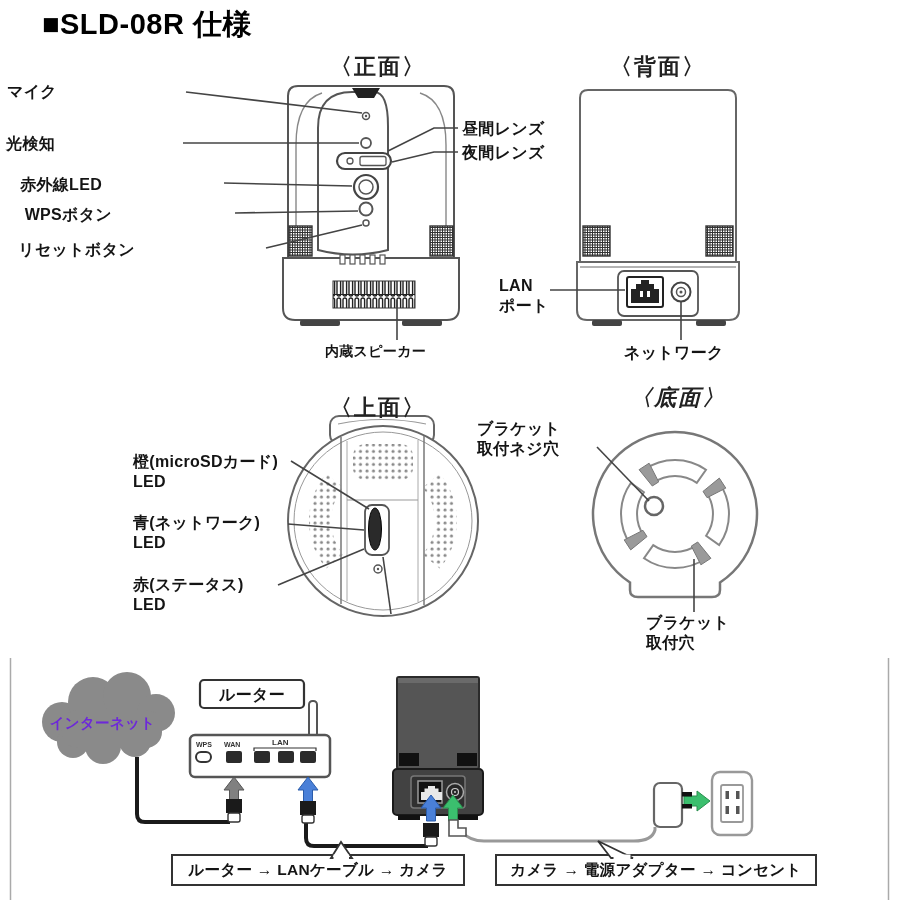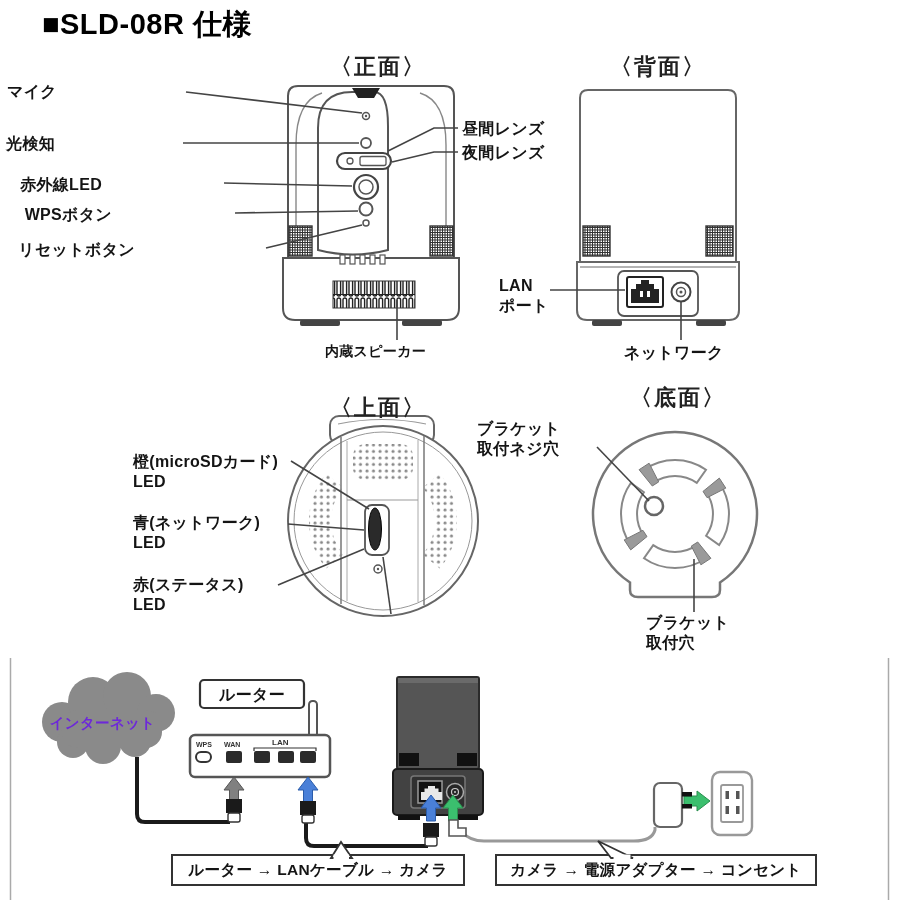--- a/index.html
+++ b/index.html
@@ -258,21 +258,21 @@
     <path d="M611 858 L598 841 L633 858 Z" fill="#fff" stroke="#333" stroke-width="1.8"></path>
     <rect x="613.5" y="854.5" width="17" height="5" fill="#fff" stroke="none"></rect>
   </g>
 </svg>
 
 <div class="title">■SLD-08R 仕様</div>
 
 <div class="lbl hdr" style="left:330px;top:53px;width:84px;text-align:center;">〈正面〉</div>
 <div class="lbl hdr" style="left:610px;top:53px;width:84px;text-align:center;">〈背面〉</div>
 <div class="lbl hdr" style="left:330px;top:394px;width:84px;text-align:left;">〈上面〉</div>
-<div class="lbl hdr" style="left:630px;top:384px;width:84px;text-align:center;">〈底面〉</div>
+<div class="lbl hdr" style="left:630px;top:384px;width:84px;text-align:center;font-style:italic;">〈底面〉</div>
 
 <div class="lbl" style="right:715px;top:82px;">マイク</div>
 <div class="lbl" style="right:717px;top:134px;">光検知</div>
 <div class="lbl" style="right:670px;top:175px;">赤外線LED</div>
 <div class="lbl" style="right:660px;top:205px;">WPSボタン</div>
 <div class="lbl" style="right:637px;top:240px;">リセットボタン</div>
 <div class="lbl" style="left:462px;top:119px;">昼間レンズ</div>
 <div class="lbl" style="left:462px;top:143px;">夜間レンズ</div>
 <div class="lbl" style="left:325px;top:343px;font-size:14px;">内蔵スピーカー</div>
 

